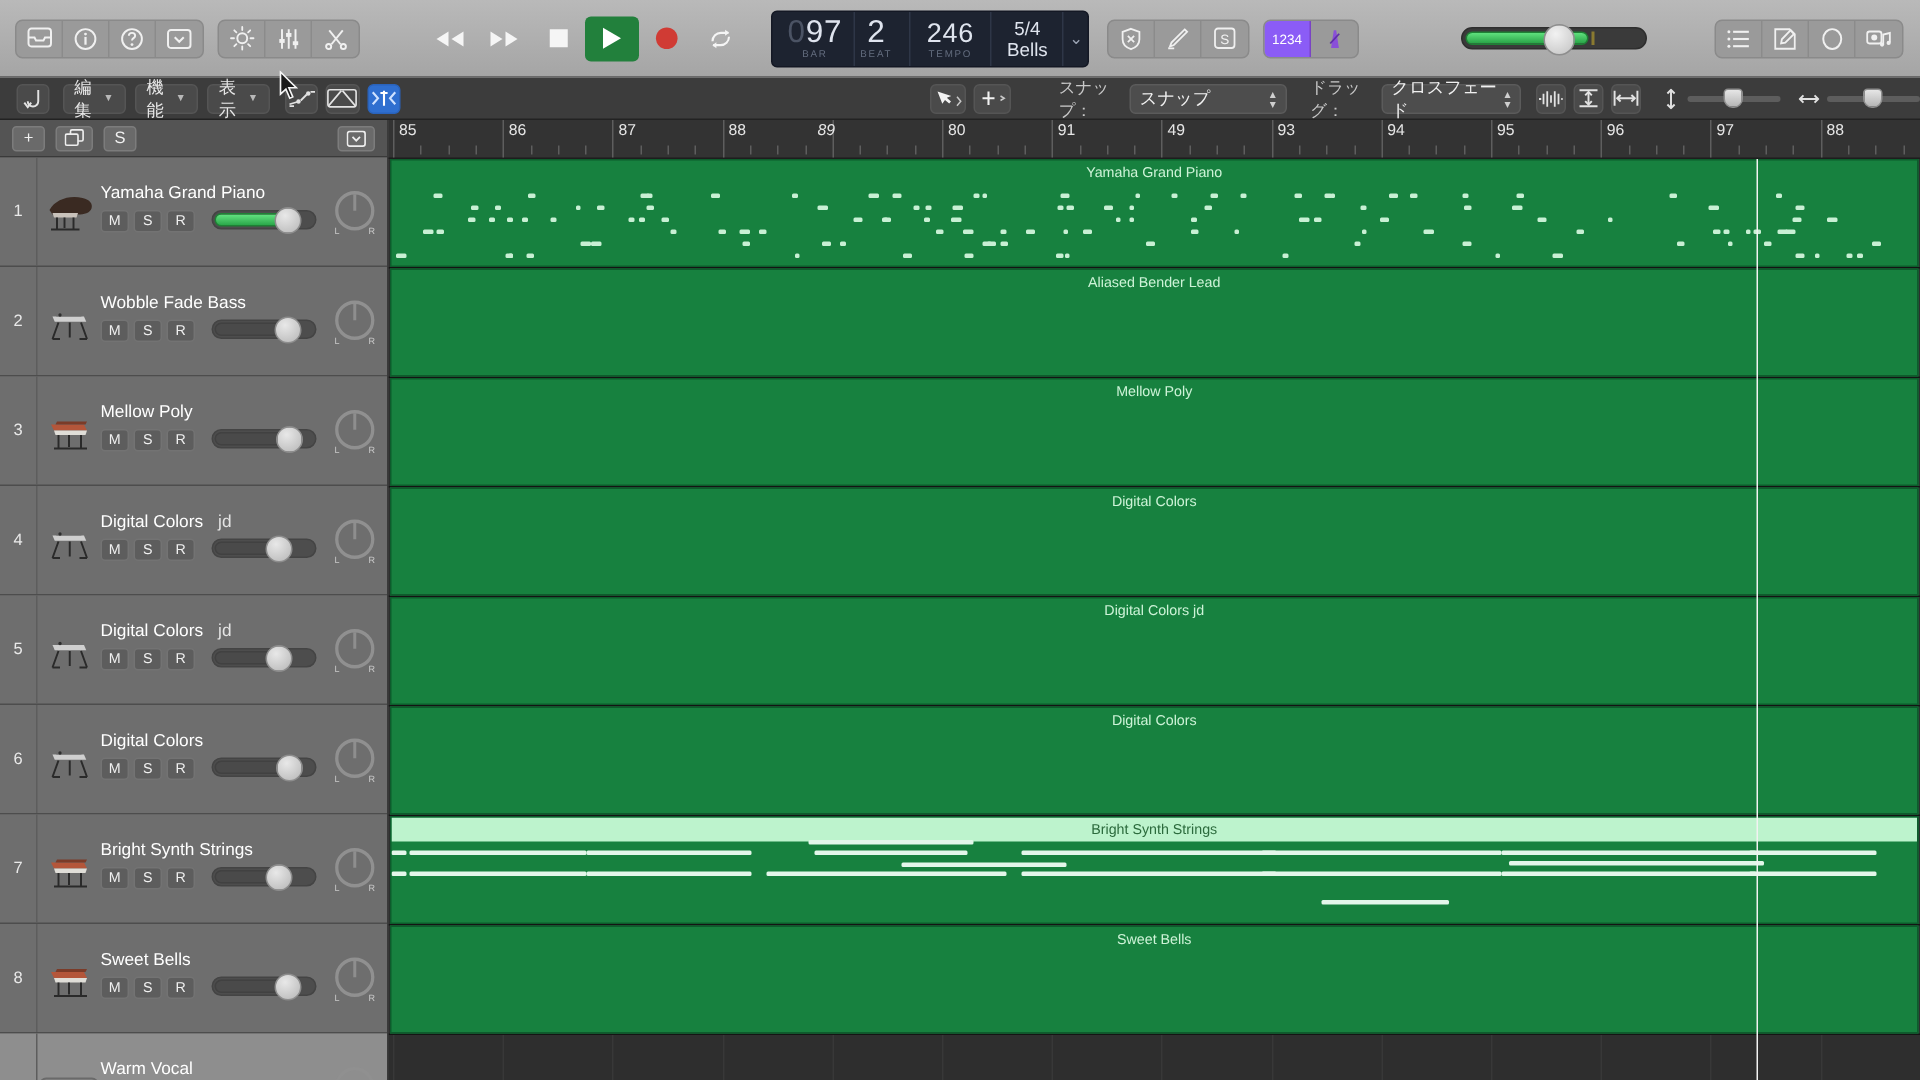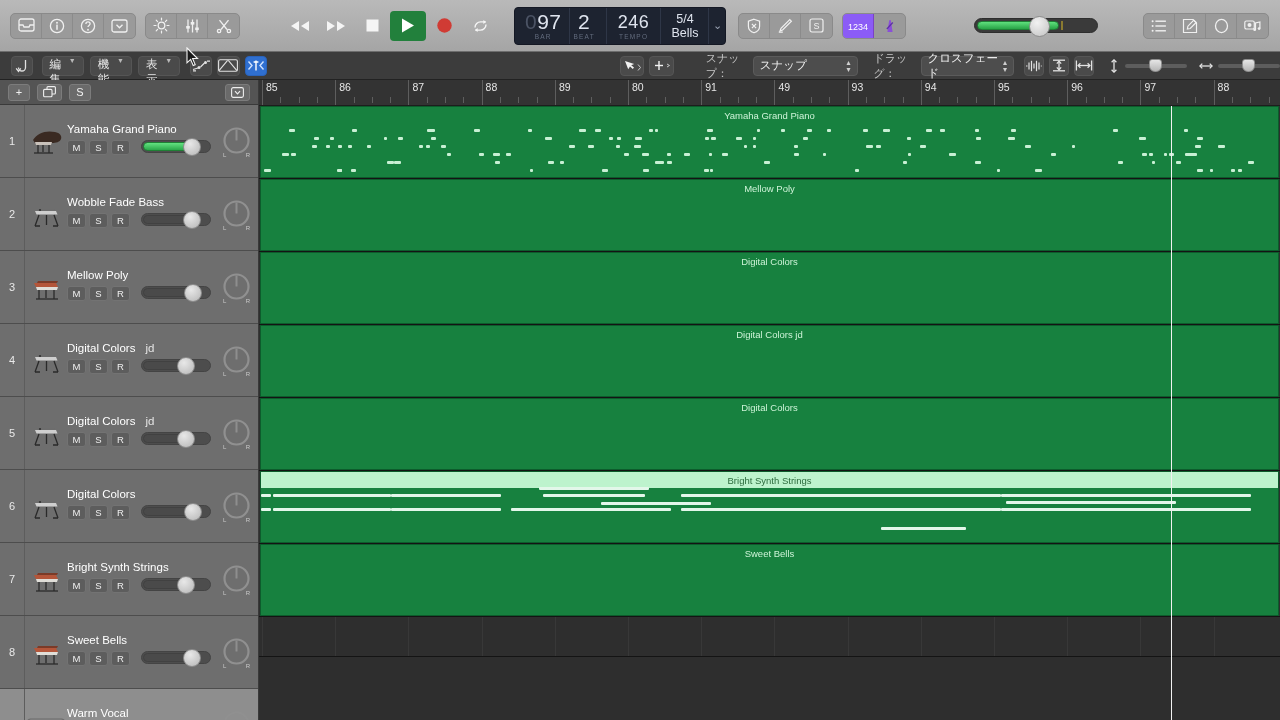--- a/index.html
+++ b/index.html
@@ -85,21 +85,21 @@
 
   
   .menubar {
     position:absolute; left:0; top:52px; width:1280px; height:28px;
     background:#3c3c3c; border-bottom:1px solid #222;
     display:flex; align-items:center;
   }
   .mb-btn {
     height:20px; border-radius:4px; background:#4a4a4a;
     border:1px solid #555; color:#e8e8e8; font-size:11.5px;
-    display:flex; padding:0 7px; gap:5px;
+    display:flex; align-items:center; padding:0 7px; gap:5px;
   }
   .mb-btn .chev { font-size:7px; color:#b8b8b8; }
   .mb-icon {
     width:26px; height:20px; border-radius:4px; background:#4a4a4a; border:1px solid #555;
     display:flex; align-items:center; justify-content:center; color:#e2e2e2;
   }
   .mb-icon.active { background:#2f6fd0; border-color:#2a63bb; }
   .mb-label { color:#c8c8c8; font-size:11px; }
   .mb-select {
     height:20px; background:#4d4d4d; border:1px solid #5b5b5b; border-radius:4px;
@@ -881,21 +881,21 @@
         <div class="bar-label" style="left: 153.4px;">87</div>
         <div class="beat-tick" style="left: 167.7px;"></div>
         <div class="beat-tick" style="left: 186px;"></div>
         <div class="beat-tick" style="left: 204.3px;"></div>
         <div class="bar-line" style="left: 222.6px;"></div>
         <div class="bar-label" style="left: 226.6px;">88</div>
         <div class="beat-tick" style="left: 240.9px;"></div>
         <div class="beat-tick" style="left: 259.2px;"></div>
         <div class="beat-tick" style="left: 277.5px;"></div>
         <div class="bar-line" style="left: 295.8px;"></div>
-        <div class="bar-label" style="left: 300px;">89</div>
+        <div class="bar-label" style="left: 286px; font-style: italic;">89</div>
         <div class="beat-tick" style="left: 314.1px;"></div>
         <div class="beat-tick" style="left: 332.4px;"></div>
         <div class="beat-tick" style="left: 350.7px;"></div>
         <div class="bar-line" style="left: 369px;"></div>
         <div class="bar-label" style="left: 373px;">80</div>
         <div class="beat-tick" style="left: 387.3px;"></div>
         <div class="beat-tick" style="left: 405.6px;"></div>
         <div class="beat-tick" style="left: 423.9px;"></div>
         <div class="bar-line" style="left: 442.2px;"></div>
         <div class="bar-label" style="left: 446.2px;">91</div>
@@ -1063,20 +1063,25 @@
             <div class="note" style="left: 922.781px; top: 22px; width: 4.23918px;"></div>
             <div class="note" style="left: 621.664px; top: 22px; width: 5.52195px;"></div>
             <div class="note" style="left: 374.321px; top: 30px; width: 6.79546px;"></div>
             <div class="note" style="left: 601.584px; top: 22px; width: 5.72637px;"></div>
             <div class="note" style="left: 714.287px; top: 22px; width: 3.98136px;"></div>
             <div class="note" style="left: 123.263px; top: 30px; width: 3.22709px;"></div>
           </div>
         </div>
         <div class="lane">
           <div class="region" style="left: 1px; width: 1019px;">
+            <div class="rname">Aliased Bender Lead</div>
+          </div>
+        </div>
+        <div class="lane">
+          <div class="region" style="left: 1px; width: 1019px;">
             <div class="rname">Mellow Poly</div>
           </div>
         </div>
         <div class="lane">
           <div class="region" style="left: 1px; width: 1019px;">
             <div class="rname">Digital Colors</div>
           </div>
         </div>
         <div class="lane">
           <div class="region" style="left: 1px; width: 1019px;">

